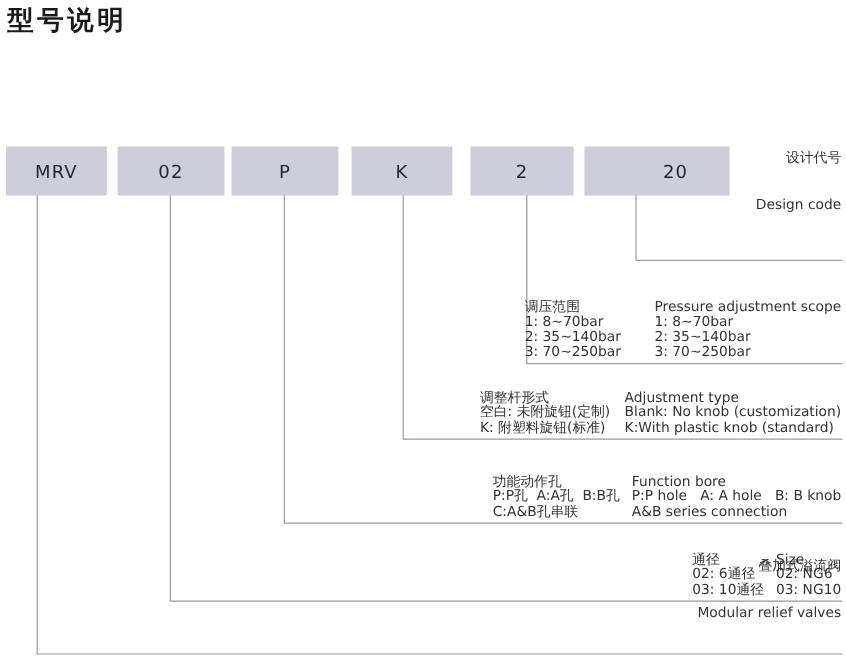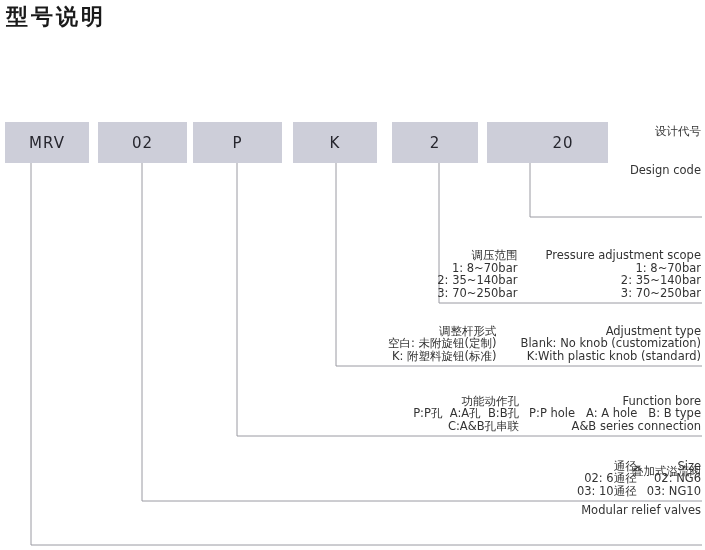--- a/index.html
+++ b/index.html
@@ -62,25 +62,25 @@
     font-size: 11.5px;
     line-height: 12.8px;
     text-align: right;
     white-space: pre;
   }
   .note-grid {
     display: grid;
     grid-template-columns: max-content max-content;
     justify-content: end;
   }
-  .note-grid span { text-align: right; white-space: pre; }
+  .note-grid span { text-align: left; white-space: pre; }
 
   .note-design   { bottom: 348px; margin-left: 22px; }
   .note-pressure { bottom: 250px; column-gap: 28px; }
-  .note-adjust   { bottom: 187px; column-gap: 24px; }
+  .note-adjust   { bottom: 187px; column-gap: 12px; }
   .note-function { bottom: 117px; column-gap: 10px; }
   .note-size     { bottom: 52px;  column-gap: 10px; }
   .note-modular  { bottom: 8px; }
 </style>
 </head>
 <body>
 
 <div class="page">
 
   <div class="page-title">型号说明</div>
@@ -123,21 +123,21 @@
     <span>空白: 未附旋钮(定制)</span>
     <span>Blank: No knob (customization)</span>
     <span>K: 附塑料旋钮(标准)</span>
     <span>K:With plastic knob (standard)</span>
   </div>
 
   <div class="note note-grid note-function">
     <span>功能动作孔</span>
     <span>Function bore</span>
     <span>P:P孔  A:A孔  B:B孔</span>
-    <span>P:P hole   A: A hole   B: B type</span>
+    <span>P:P hole   A: A hole   B: B knob</span>
     <span>C:A&amp;B孔串联</span>
     <span>A&amp;B series connection</span>
   </div>
 
   <div class="note note-grid note-size">
     <span>通径</span>
     <span>Size</span>
     <span>02: 6通径</span>
     <span>02: NG6</span>
     <span>03: 10通径</span>

